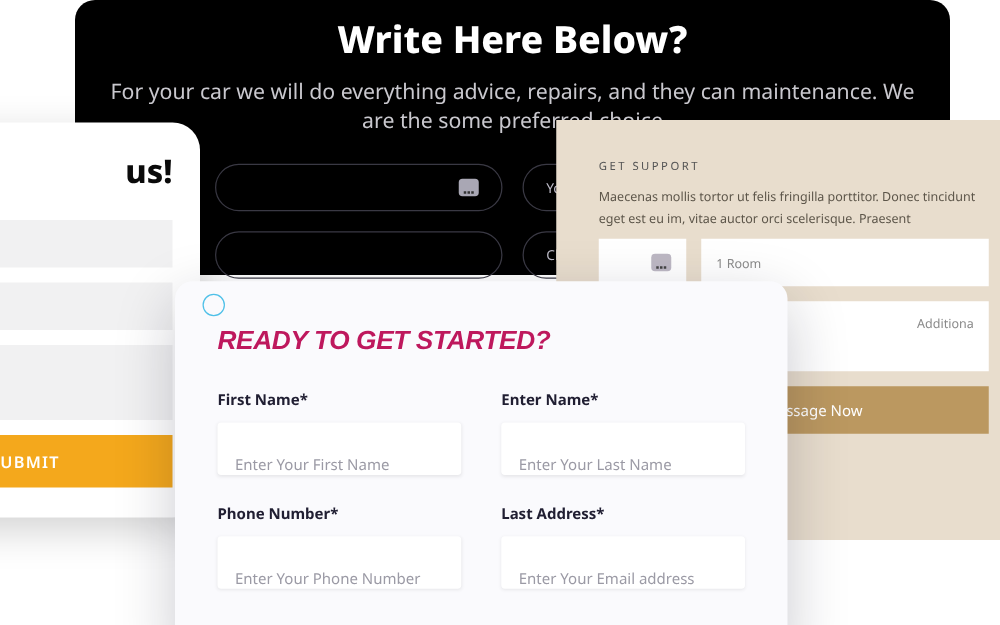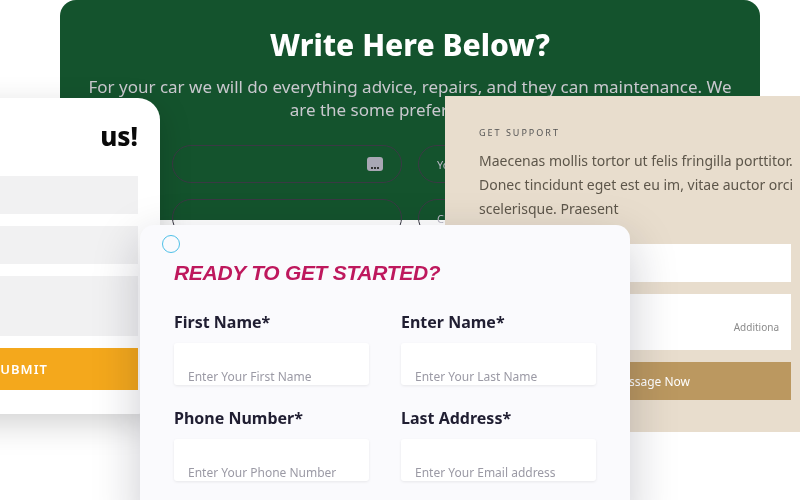--- a/index.html
+++ b/index.html
@@ -1,54 +1,54 @@
 <!DOCTYPE html>
 <html><head>
 <meta charset="utf-8">
 <style>
 *{margin:0;padding:0;box-sizing:border-box;font-family:system-ui,-apple-system,sans-serif}
 body{width:800px;height:500px;background:#fff;position:relative;overflow:hidden}
 
 
-.card1{position:absolute;left:60px;top:0;width:700px;height:220px;background:#14532d;color:#fff;text-align:center;padding:18px 20px;border-radius:16px}
+.card1{position:absolute;left:60px;top:0;width:700px;height:220px;background:#000000;color:#fff;text-align:center;padding:4px 20px;border-radius:16px}
 .c1-title{font-size:30px;font-weight:800;margin:6px 0 10px}
 .c1-sub{font-size:17px;color:#c9c8ce;margin-bottom:24px}
 .c1-row{display:flex;gap:16px;justify-content:center;margin-bottom:16px}
 .c1-pill{border:1px solid #3a3944;border-radius:26px;height:38px;width:230px;color:#bbb9c6;font-size:11px;display:flex;align-items:center;padding:0 18px;background:transparent}
 .c1-pill.kb{justify-content:flex-end}
 .c1-kbd{width:16px;height:14px;background:#a9a7b4;border-radius:3px;margin-left:auto;display:flex;align-items:flex-end;justify-content:center;gap:1px;padding-bottom:2px}
 .c1-kbd i{width:2px;height:2px;background:#333;display:block}
 
 
 .card2{position:absolute;left:-120px;top:98px;width:280px;background:#fff;border-radius:22px;box-shadow:0 10px 32px rgba(0,0,0,.18);padding:20px 22px 24px}
 .c2-title{font-size:26px;font-weight:800;color:#0a0a0a;margin-bottom:22px;text-align:right}
 .c2-field{background:#f1f1f2;height:38px;margin-bottom:12px;display:flex;align-items:center;padding:0 10px;font-size:9px;letter-spacing:.5px;color:#7a7a82}
 .c2-field.msg{height:60px;align-items:flex-start;padding-top:10px}
 .c2-btn{background:#f4a81c;color:#fff;font-size:13px;font-weight:600;letter-spacing:1px;height:42px;display:flex;align-items:center;justify-content:center;margin-top:8px}
 
 
 .card3{position:absolute;right:0;top:96px;width:355px;height:336px;background:#e8ddcd;padding:30px 0 0 34px}
 .c3-eyebrow{font-size:9px;letter-spacing:2px;color:#555;margin-bottom:10px}
 .c3-title{font-family:Georgia,'Times New Roman',serif;font-size:29px;color:#1a1a1a;margin-bottom:12px}
-.c3-text{font-size:14px;color:#5d564a;line-height:1.7;margin-bottom:24px}
+.c3-text{font-size:10px;color:#5d564a;line-height:1.7;margin-bottom:8px}
 .c3-row{display:flex;gap:12px;margin-bottom:12px}
 .c3-in{background:#fff;height:38px;display:flex;align-items:center;padding:0 12px;font-size:10px;color:#8a8a8a;border:none}
 .c3-in.kb{width:70px;justify-content:flex-end}
 .c3-in.room{width:230px}
-.c3-in.full{width:312px;height:56px;align-items:center;padding-top:10px}
+.c3-in.full{width:312px;height:56px;align-items:flex-start;padding-top:10px}
 .c3-btn{background:#bb9860;color:#fff;width:312px;height:38px;display:flex;align-items:center;justify-content:center;font-family:Georgia,serif;font-size:12px;margin-top:4px}
 .c3-kbd{width:16px;height:14px;background:#bdb8c4;border-radius:3px;display:flex;align-items:flex-end;justify-content:center;gap:1px;padding-bottom:2px}
 .c3-kbd i{width:2px;height:2px;background:#444}
 
 
 .card4{position:absolute;left:140px;top:225px;width:490px;height:300px;background:#fafafd;border-radius:14px;box-shadow:0 16px 48px rgba(20,20,40,.22);padding:36px 34px}
 .c4-close{position:absolute;left:22px;top:10px;width:18px;height:18px;border:1.5px solid #4fc0e8;border-radius:50%;background:transparent}
 .c4-title{font-family:'Arial Black',sans-serif;font-weight:900;font-size:21px;font-style:italic;color:#be185d;letter-spacing:-.3px;margin-bottom:26px;text-transform:uppercase}
 .c4-grid{display:grid;grid-template-columns:1fr 1fr;gap:22px 32px}
-.c4-label{font-size:16px;font-weight:700;color:#201e32;margin-bottom:10px}
+.c4-label{font-size:12px;font-weight:700;color:#201e32;margin-bottom:10px}
 .c4-input{background:#fff;border:none;box-shadow:0 1px 3px rgba(0,0,0,.08);height:42px;width:100%;padding:0 14px;font-size:12px;color:#9b9aa5;display:flex;align-items:flex-end;border-radius:3px}
 </style>
 </head>
 <body>
 
 <div class="card1">
   <h1 class="c1-title">Write Here Below?</h1>
   <p class="c1-sub">For your car we will do everything advice, repairs, and they can maintenance. We are the some preferred choice</p>
   <div class="c1-row">
     <div class="c1-pill kb">

